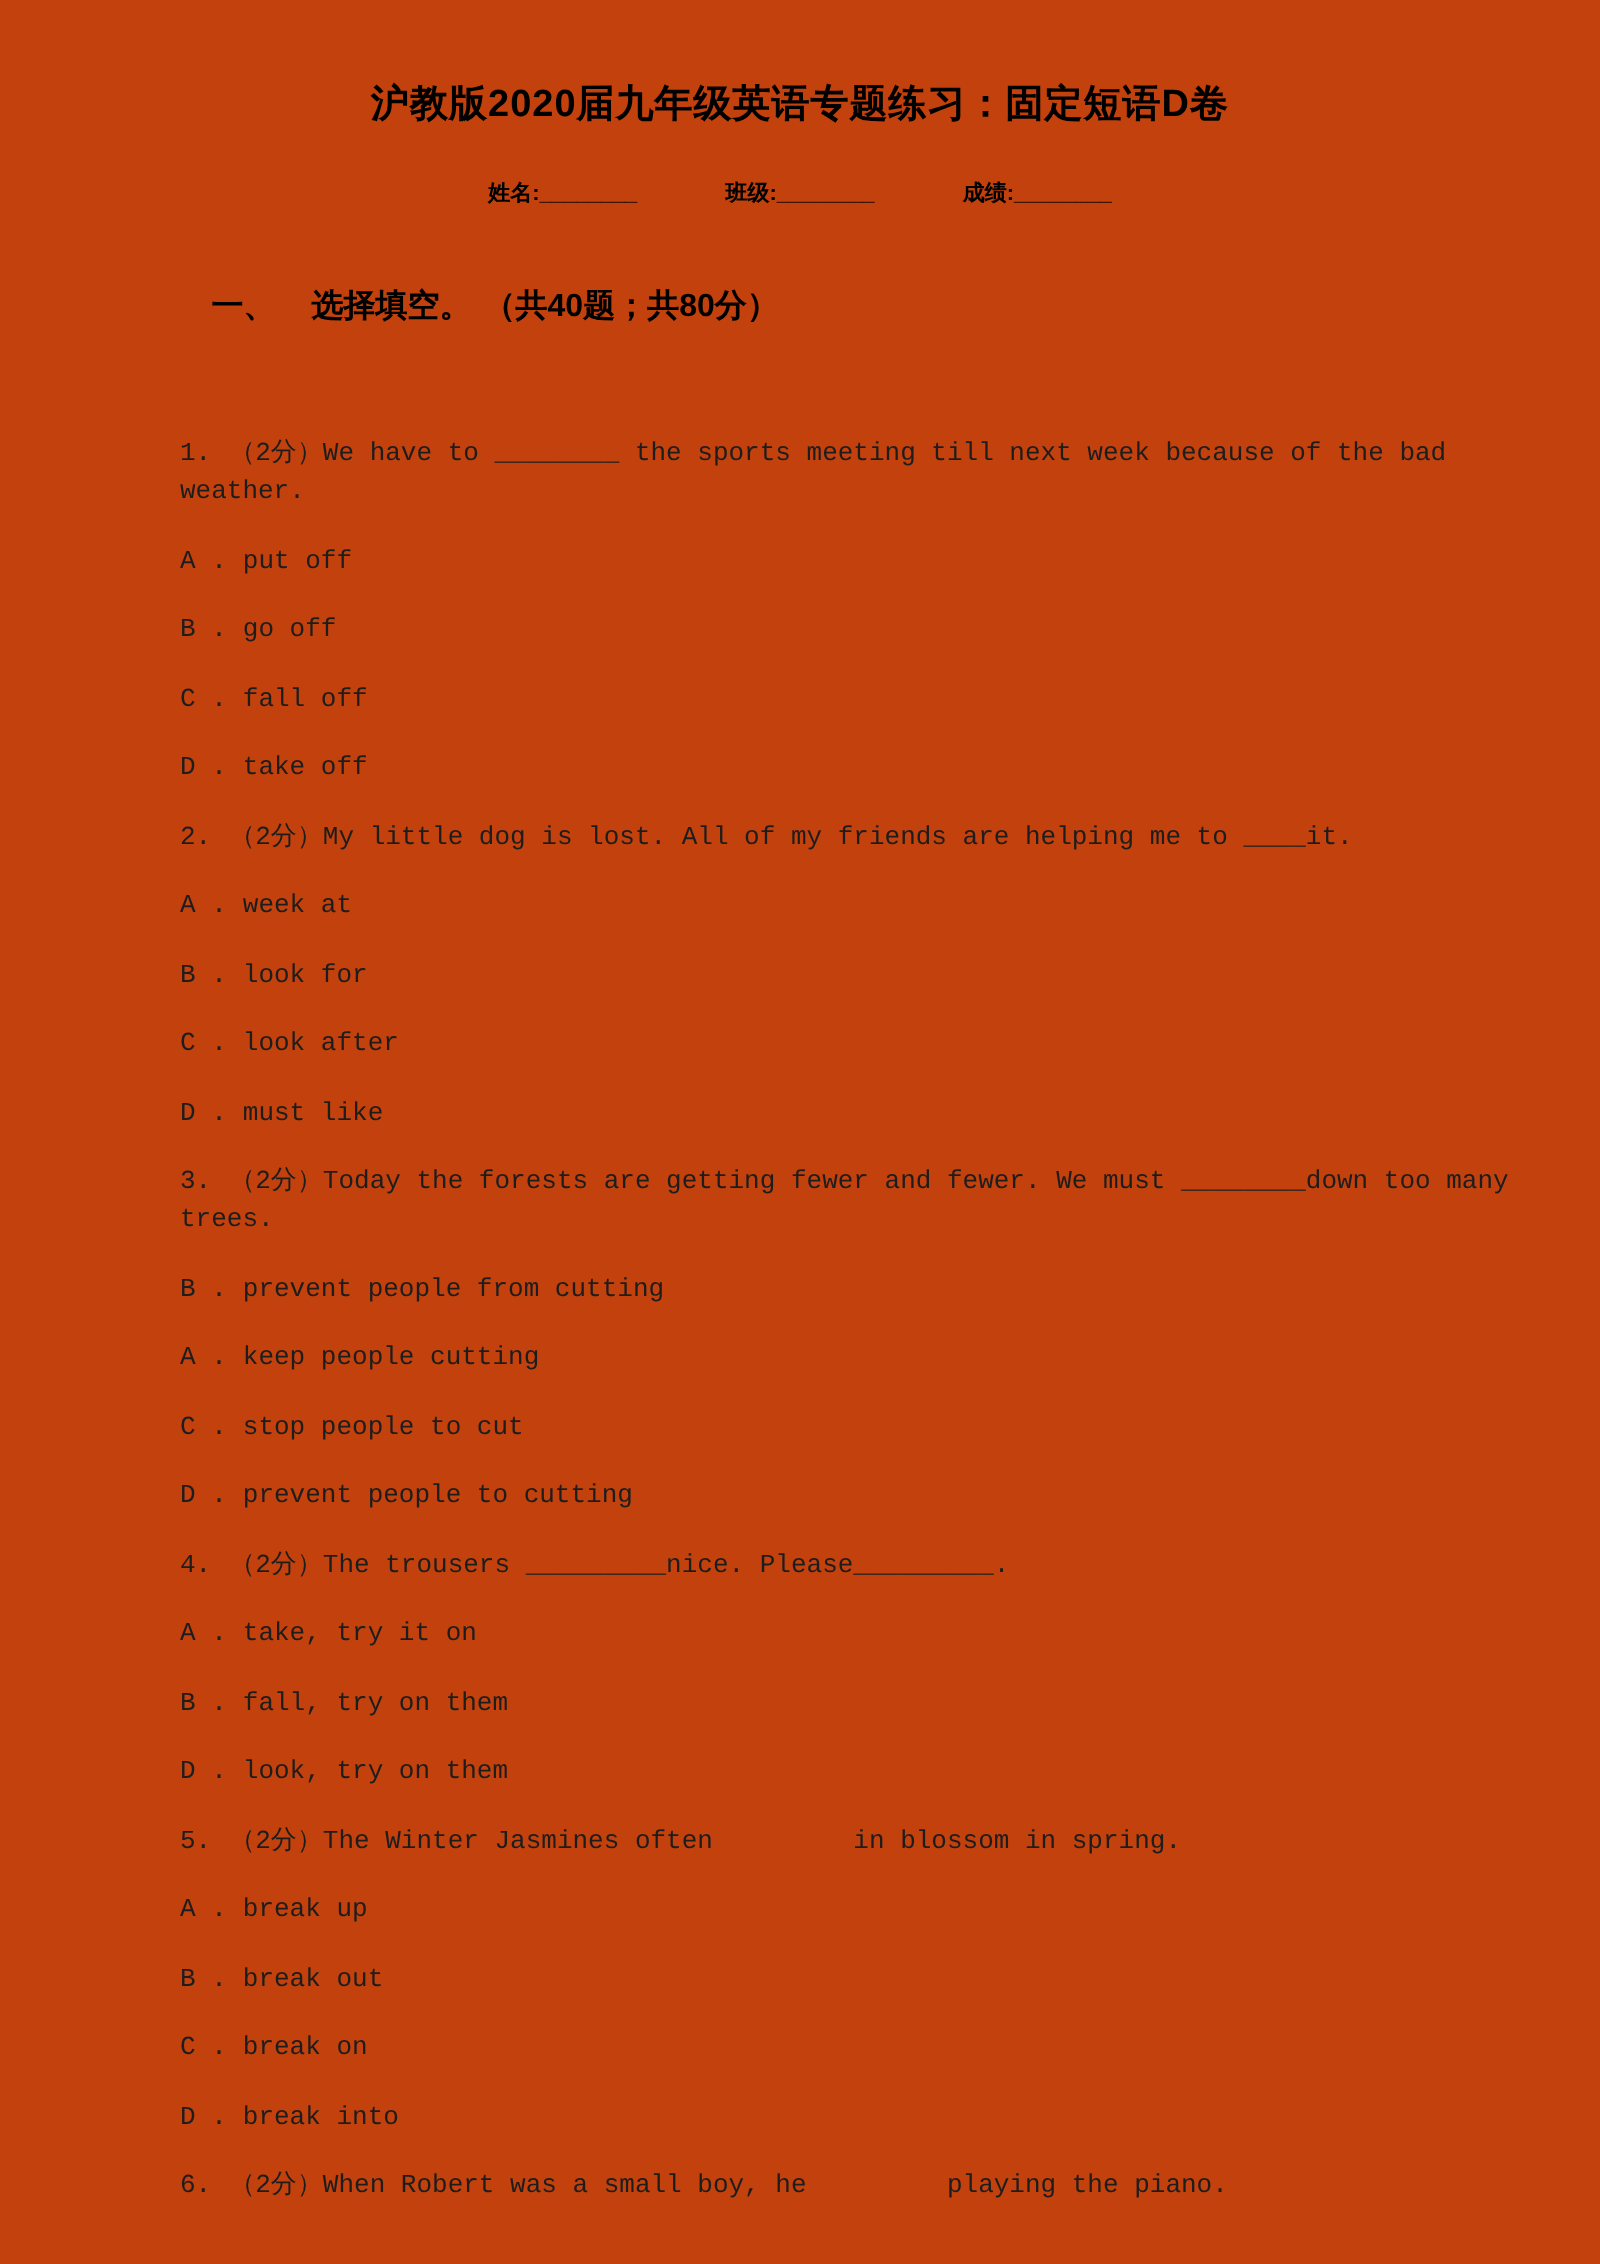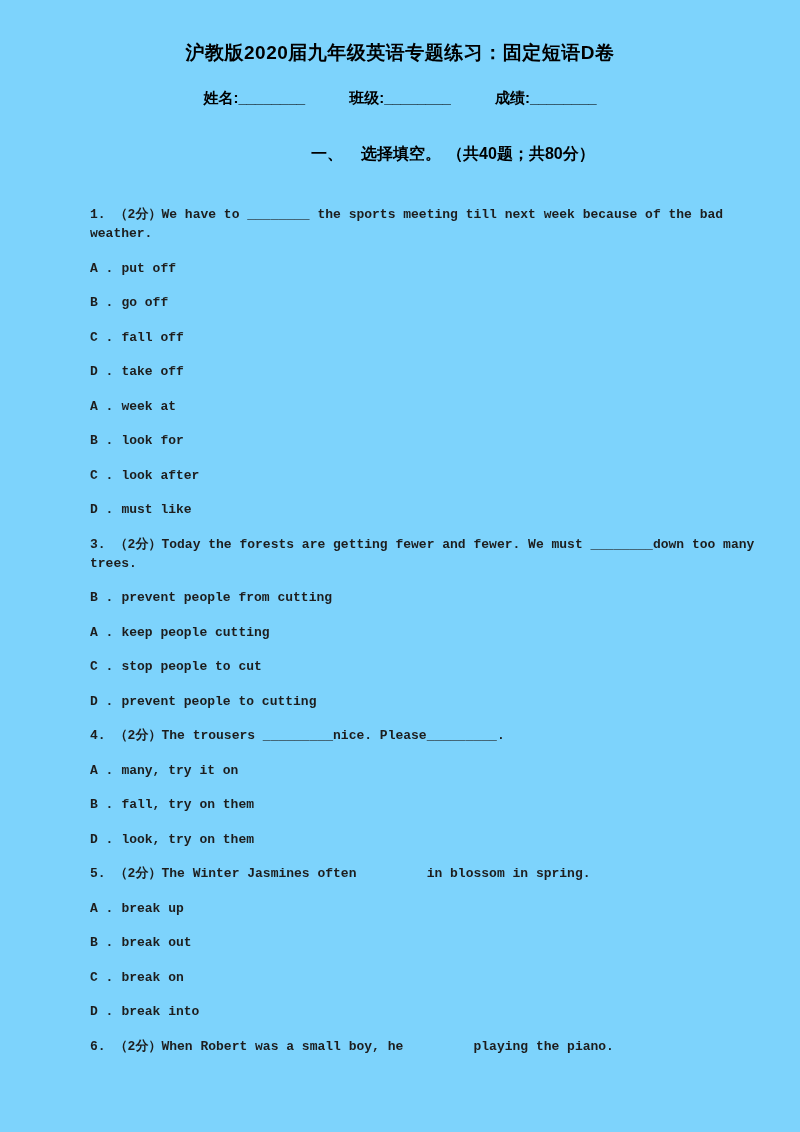--- a/index.html
+++ b/index.html
@@ -4,21 +4,21 @@
 <style>
   html, body {
     margin: 0;
     padding: 0;
     background: #ffffff;
   }
   .page {
     position: relative;
     width: 800px;
     height: 1132px;
-    background: #7dd3fc;
+    background: #c2410c;
     overflow: hidden;
     font-family: "Liberation Mono", "DejaVu Sans Mono", monospace;
     font-size: 13px;
     color: #1d1d1d;
   }
   .doc-title {
     padding-top: 40px;
     text-align: center;
     font-family: "Liberation Sans", "DejaVu Sans", sans-serif;
     font-weight: bold;
@@ -27,42 +27,40 @@
     color: #000000;
     letter-spacing: 0.5px;
   }
   .fields {
     margin-top: 22px;
     display: flex;
     justify-content: center;
     gap: 44px;
     font-family: "Liberation Sans", "DejaVu Sans", sans-serif;
     font-weight: bold;
-    font-size: 15px;
+    font-size: 11px;
     line-height: 19px;
     color: #000000;
   }
   .field { white-space: pre; }
   .section-heading {
     margin: 14px 0 0 88px;
     font-family: "Liberation Sans", "DejaVu Sans", sans-serif;
     font-weight: bold;
     font-size: 16px;
     line-height: 22px;
     color: #000000;
     white-space: pre-wrap;
-    text-align: center;
   }
   .section-index { margin-right: 18px; }
   .section-title { margin-right: 6px; }
   .content {
-    margin-top: 18px;
+    margin-top: 30px;
     padding-left: 90px;
     padding-right: 32px;
-    font-weight: bold;
   }
   .row {
     line-height: 19px;
     margin-bottom: 15.5px;
     white-space: pre-wrap;
   }
   .row.last { margin-bottom: 0; }
   .q-num {
     display: inline-block;
     min-width: 15px;
@@ -97,33 +95,34 @@
   </div>
 
   <div class="content">
 
     <div class="row"><span class="q-num">1.</span><span class="q-score">（2分）</span><span class="q-text">We have to ________ the sports meeting till next week because of the bad weather.</span></div>
     <div class="row"><span class="opt-label">A .</span><span>put off</span></div>
     <div class="row"><span class="opt-label">B .</span><span>go off</span></div>
     <div class="row"><span class="opt-label">C .</span><span>fall off</span></div>
     <div class="row"><span class="opt-label">D .</span><span>take off</span></div>
 
+    <div class="row"><span class="q-num">2.</span><span class="q-score">（2分）</span><span class="q-text">My little dog is lost. All of my friends are helping me to ____it.</span></div>
     <div class="row"><span class="opt-label">A .</span><span>week at</span></div>
     <div class="row"><span class="opt-label">B .</span><span>look for</span></div>
     <div class="row"><span class="opt-label">C .</span><span>look after</span></div>
     <div class="row"><span class="opt-label">D .</span><span>must like</span></div>
 
     <div class="row"><span class="q-num">3.</span><span class="q-score">（2分）</span><span class="q-text">Today the forests are getting fewer and fewer. We must ________down too many trees.</span></div>
     <div class="row"><span class="opt-label">B .</span><span>prevent people from cutting</span></div>
     <div class="row"><span class="opt-label">A .</span><span>keep people cutting</span></div>
     <div class="row"><span class="opt-label">C .</span><span>stop people to cut</span></div>
     <div class="row"><span class="opt-label">D .</span><span>prevent people to cutting</span></div>
 
     <div class="row"><span class="q-num">4.</span><span class="q-score">（2分）</span><span class="q-text">The trousers _________nice. Please_________.</span></div>
-    <div class="row"><span class="opt-label">A .</span><span>many, try it on</span></div>
+    <div class="row"><span class="opt-label">A .</span><span>take, try it on</span></div>
     <div class="row"><span class="opt-label">B .</span><span>fall, try on them</span></div>
     <div class="row"><span class="opt-label">D .</span><span>look, try on them</span></div>
 
     <div class="row"><span class="q-num">5.</span><span class="q-score">（2分）</span><span class="q-text">The Winter Jasmines often         in blossom in spring.</span></div>
     <div class="row"><span class="opt-label">A .</span><span>break up</span></div>
     <div class="row"><span class="opt-label">B .</span><span>break out</span></div>
     <div class="row"><span class="opt-label">C .</span><span>break on</span></div>
     <div class="row"><span class="opt-label">D .</span><span>break into</span></div>
 
     <div class="row last"><span class="q-num">6.</span><span class="q-score">（2分）</span><span class="q-text">When Robert was a small boy, he         playing the piano.</span></div>

